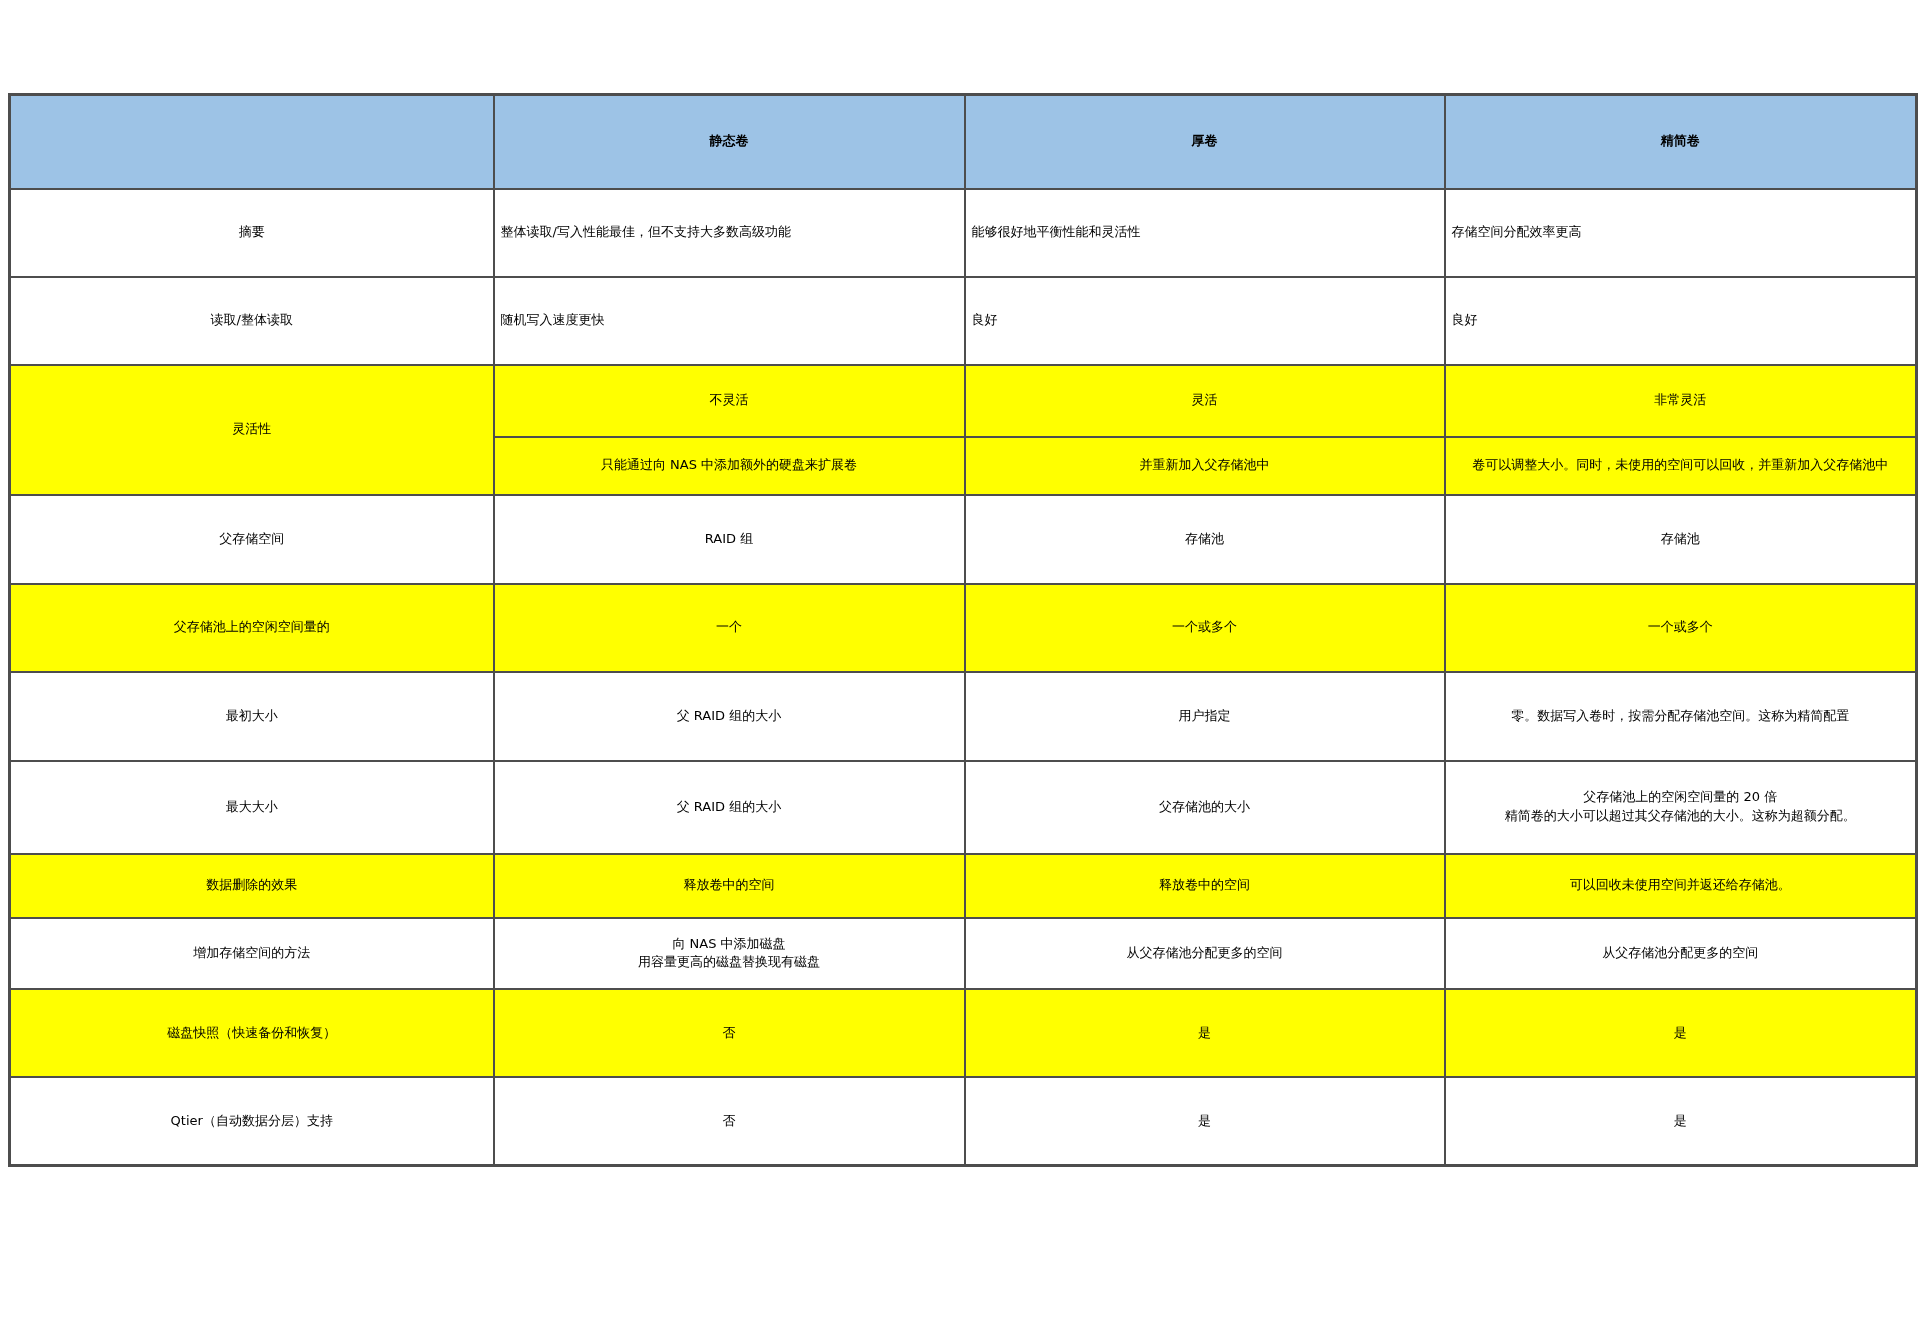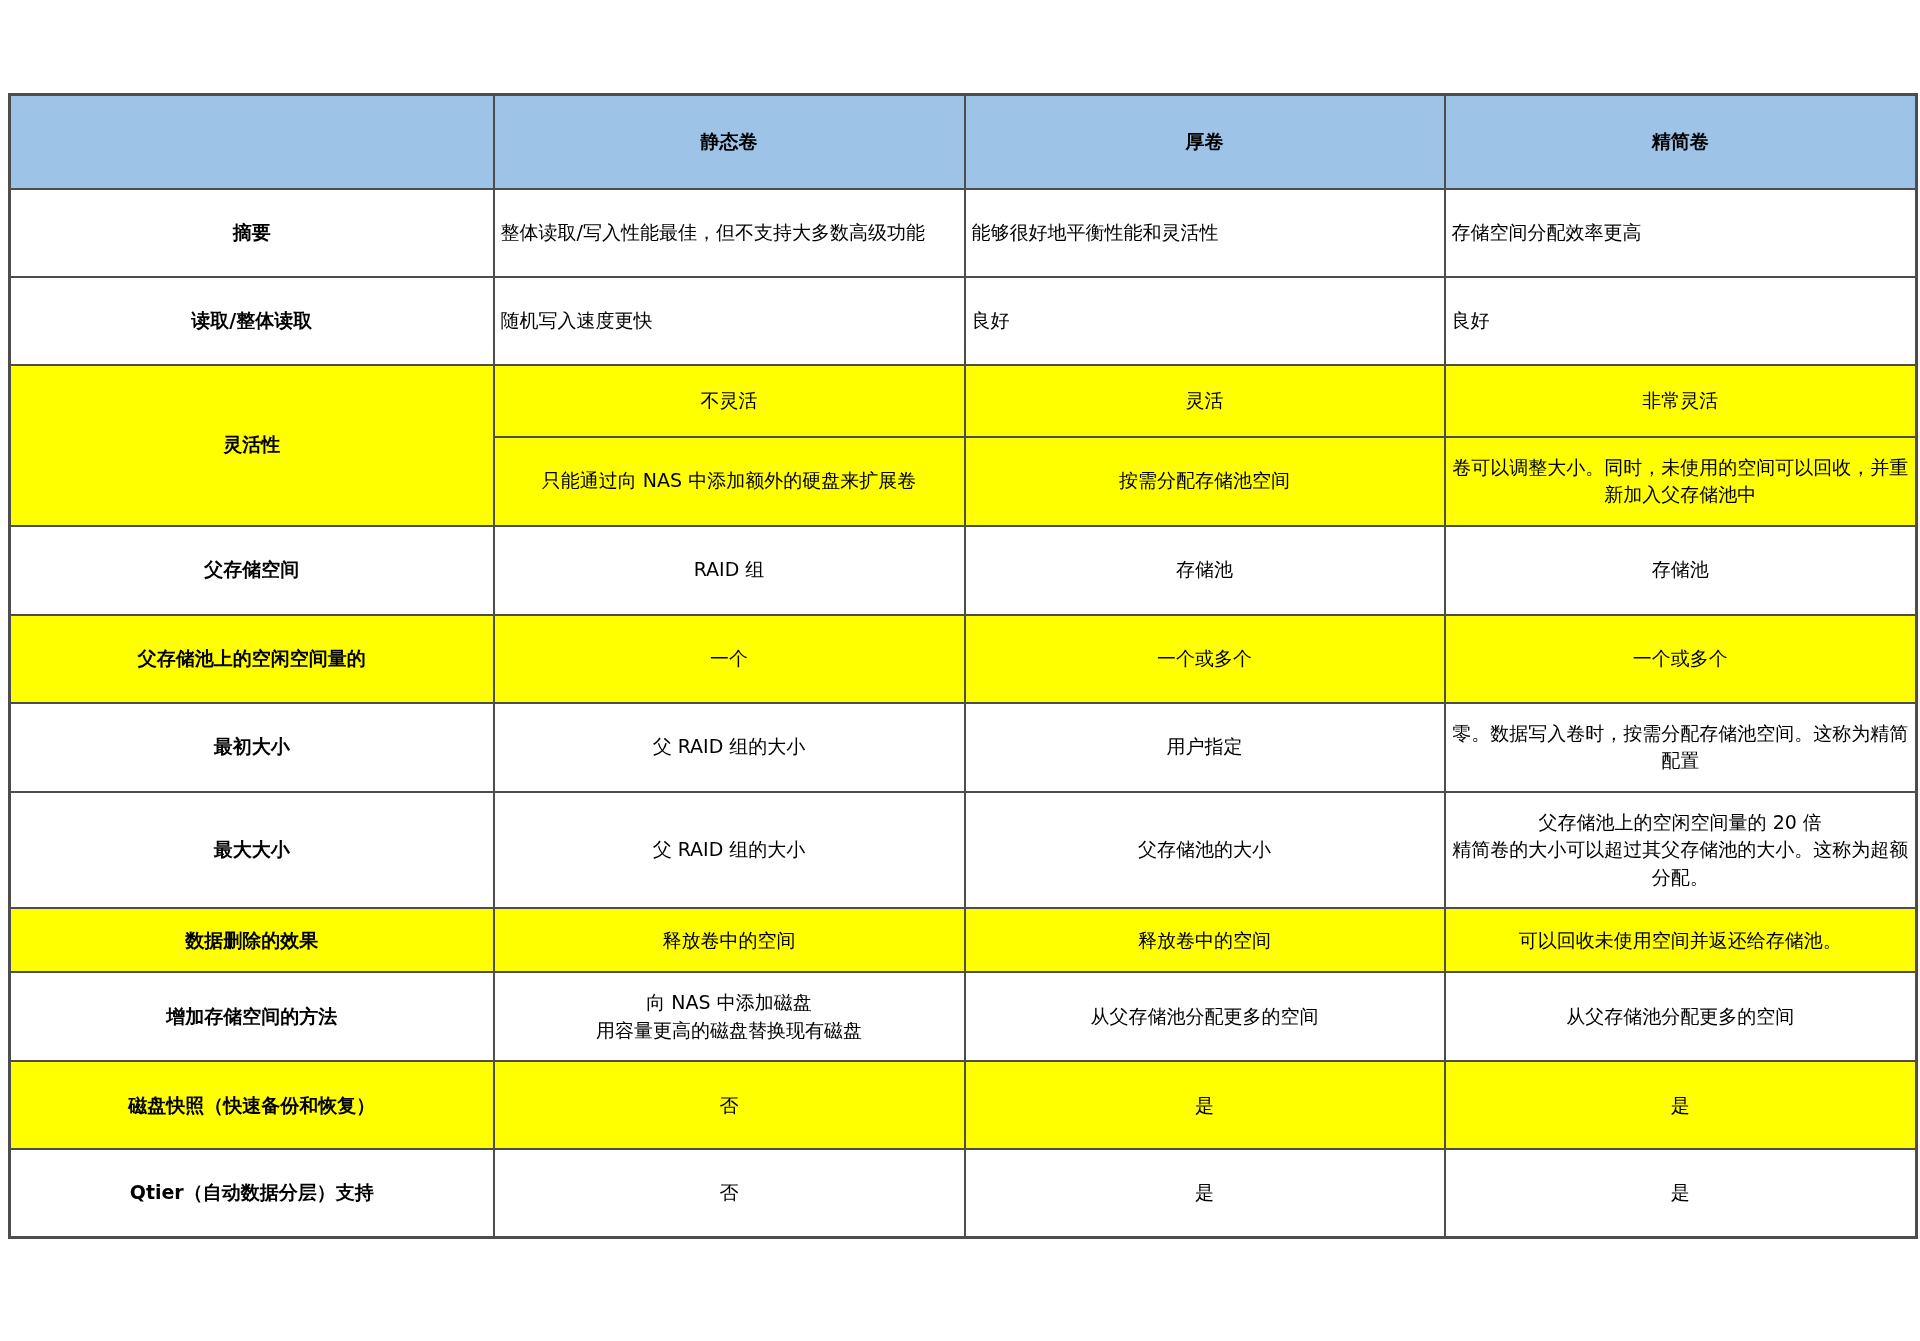--- a/index.html
+++ b/index.html
@@ -26,34 +26,34 @@
   }
   table.cmp{
     border-collapse:collapse;
     table-layout:fixed;
     width:1907px;
   }
   table.cmp td,table.cmp th{
     border:2px solid var(--border-color);
     padding:16px 6px;
     vertical-align:middle;
-    font-size:19px;
+    font-size:13px;
     line-height:1.45;
     overflow:hidden;
     word-break:break-word;
   }
   table.cmp{border:3px solid var(--border-color);}
   th.colhead{
     background:var(--header-bg);
     font-size:30px;
     font-weight:bold;
     text-align:center;
   }
   td.lbl{
-    font-weight:bold;
+    font-weight:normal;
     text-align:center;
   }
   td.left{text-align:left;}
   td.center{text-align:center;}
   tr.hl td{background:var(--highlight-bg);}
   
   tr.r-head   {height:94px;}
   tr.r-sum    {height:88px;}
   tr.r-speed  {height:88px;}
   tr.r-flex-a {height:72px;}
@@ -103,21 +103,21 @@
       </tr>
 
       <tr class="r-flex-a hl">
         <td class="lbl" rowspan="2">灵活性</td>
         <td class="center">不灵活</td>
         <td class="center">灵活</td>
         <td class="center">非常灵活</td>
       </tr>
       <tr class="r-flex-b hl">
         <td class="center">只能通过向 NAS 中添加额外的硬盘来扩展卷</td>
-        <td class="center">按需分配存储池空间</td>
+        <td class="center">并重新加入父存储池中</td>
         <td class="center">卷可以调整大小。同时，未使用的空间可以回收，并重新加入父存储池中</td>
       </tr>
 
       <tr class="r-parent">
         <td class="lbl">父存储空间</td>
         <td class="center">RAID 组</td>
         <td class="center">存储池</td>
         <td class="center">存储池</td>
       </tr>
 

